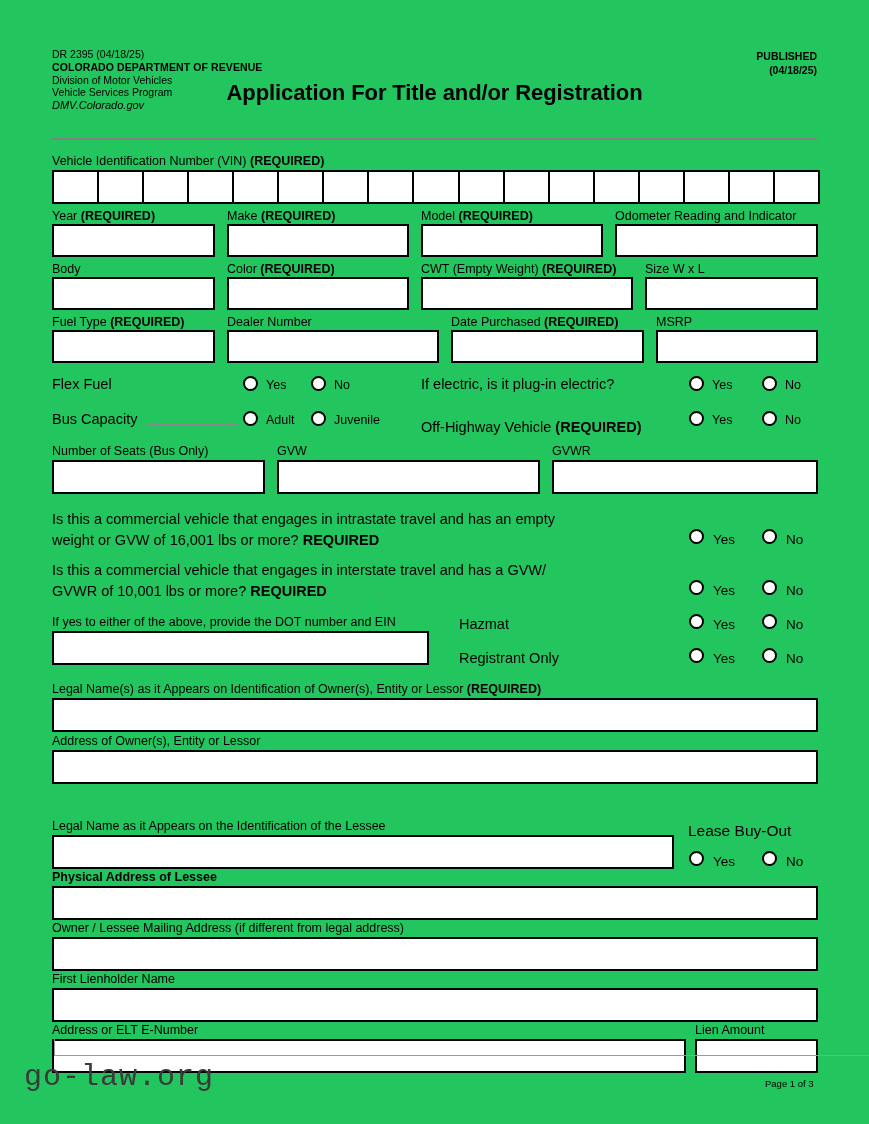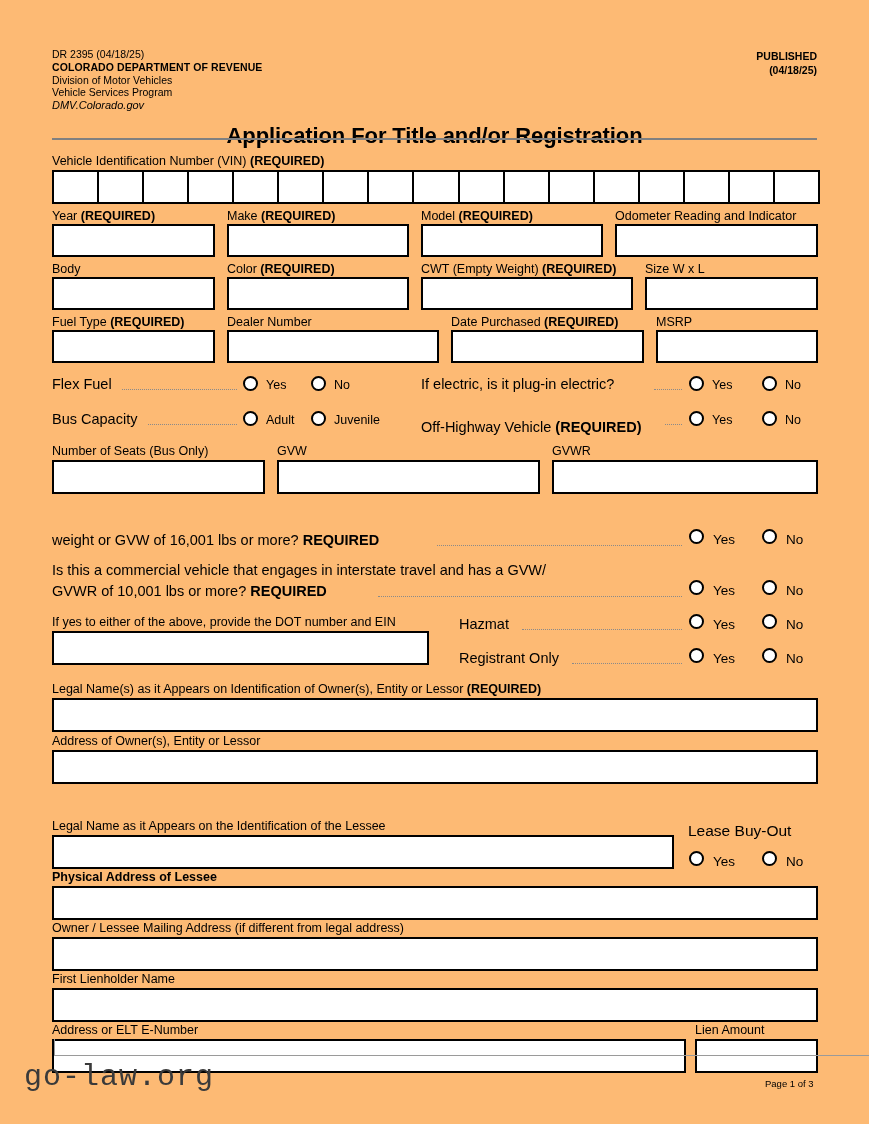--- a/index.html
+++ b/index.html
@@ -8,21 +8,21 @@
     background: #ffffff;
   }
   body {
     font-family: "Liberation Sans", sans-serif;
     color: #000000;
   }
   #page {
     position: relative;
     width: 869px;
     height: 1124px;
-    background: #fdba74;
+    background: #22c55e;
     overflow: hidden;
   }
 
   
   .hdr-left {
     position: absolute;
     left: 52px;
     top: 48px;
     line-height: 1.22;
   }
@@ -43,21 +43,20 @@
   }
 
   .doc-title {
     position: absolute;
     left: 0; right: 0;
     top: 80px;
     text-align: center;
     font-size: 22px;
     font-weight: bold;
     letter-spacing: -0.1px;
-    margin-top: 43px;
   }
   .crs-line {
     position: absolute;
     left: 52px;
     right: 52px;
     top: 116px;
     text-align: center;
     font-size: 14.5px;
     font-weight: bold;
     letter-spacing: -0.2px;
@@ -291,20 +290,21 @@
 
   <div class="lbl" style="left:52px; top:445px;">Number of Seats (Bus Only)</div>
   <div class="box" style="left:52px; top:460px; width:213px; height:34px;"></div>
 
   <div class="lbl" style="left:277px; top:445px;">GVW</div>
   <div class="box" style="left:277px; top:460px; width:263px; height:34px;"></div>
 
   <div class="lbl" style="left:552px; top:445px;">GVWR</div>
   <div class="box" style="left:552px; top:460px; width:266px; height:34px;"></div>
 
+  <div class="qtext" style="left:52px; top:510px;">Is this a commercial vehicle that engages in intrastate travel and has an empty</div>
   <div class="qtext" style="left:52px; top:531px;">
     <span>weight or GVW of 16,001 lbs or more? </span><b>REQUIRED</b>
   </div>
   <div class="leader" style="left:437px; top:545px; width:245px;"></div>
   <div class="radio" style="left:689px; top:529px;"></div>
   <div class="rlbl big" style="left:713px; top:533px;">Yes</div>
   <div class="radio" style="left:762px; top:529px;"></div>
   <div class="rlbl big" style="left:786px; top:533px;">No</div>
 
   <div class="qtext" style="left:52px; top:561px;">Is this a commercial vehicle that engages in interstate travel and has a GVW/</div>

